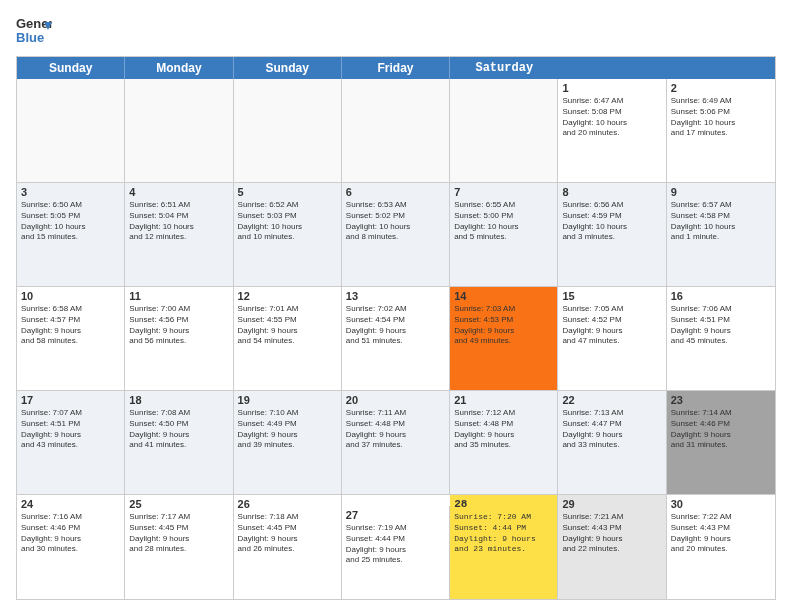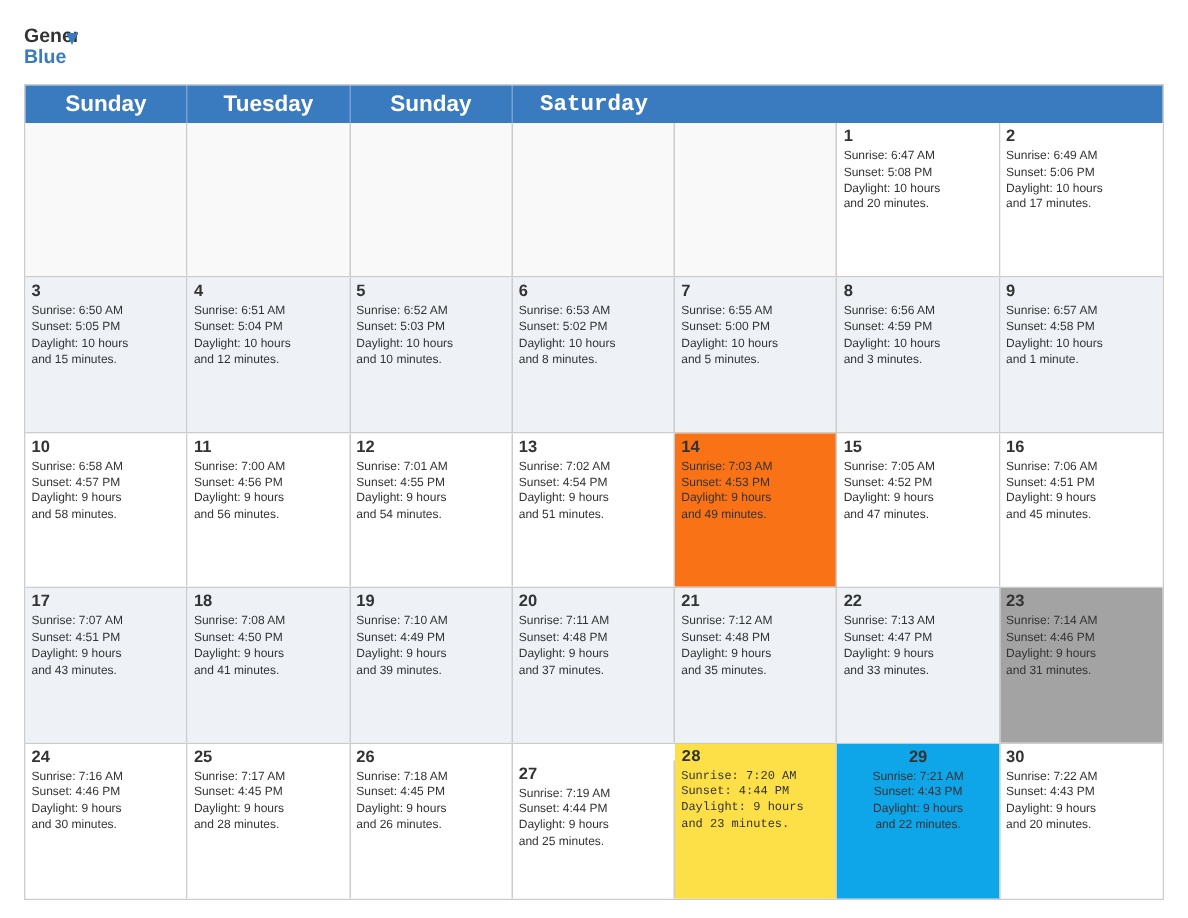--- a/index.html
+++ b/index.html
@@ -50,21 +50,21 @@
       flex-direction: column;
       border: 1px solid #ccc;
     }
     .cal-header {
       display: grid;
       grid-template-columns: repeat(7, 1fr);
       background: #3a7abf;
     }
     .cal-header-cell {
       color: #fff;
-      font-size: 15px;
+      font-size: 12px;
       font-weight: bold;
       text-align: center;
       padding: 4px 2px;
       border-right: 1px solid rgba(255,255,255,0.3);
     }
     .cal-header-cell:last-child { border-right: none; font-family: Liberation Mono, monospace; }
     .cal-body {
       flex: 1;
       display: grid;
       grid-template-rows: repeat(5, 1fr);
@@ -112,22 +112,23 @@
     </div>
     <div class="title-block">
       <div class="month-title"></div>
       <div class="location"></div>
     </div>
   </div>
 
   <div class="calendar">
     <div class="cal-header">
     <div class="cal-header-cell">Sunday</div>
-        <div class="cal-header-cell">Tuesday</div>
+        <div class="cal-header-cell">Monday</div>
         <div class="cal-header-cell">Sunday</div>
+        <div class="cal-header-cell">Friday</div>
         <div class="cal-header-cell">Saturday</div>
       </div>
     <div class="cal-body">
     <div class="cal-row">
           <div class="cal-cell empty"></div>
           <div class="cal-cell empty"></div>
           <div class="cal-cell empty"></div>
           <div class="cal-cell empty"></div>
           <div class="cal-cell empty"></div>
           <div class="cal-cell" style="background: rgb(255, 255, 255);">
@@ -243,21 +244,21 @@
             <div class="day-info">Sunrise: 7:18 AM<br>Sunset: 4:45 PM<br>Daylight: 9 hours<br>and 26 minutes.</div>
           </div>
           <div class="cal-cell" style="background: rgb(255, 255, 255); margin-top: 11px;">
             <span class="day-num">27</span>
             <div class="day-info">Sunrise: 7:19 AM<br>Sunset: 4:44 PM<br>Daylight: 9 hours<br>and 25 minutes.</div>
           </div>
           <div class="cal-cell" style="background: #fde047; font-family: Liberation Mono, monospace;">
             <span class="day-num">28</span>
             <div class="day-info">Sunrise: 7:20 AM<br>Sunset: 4:44 PM<br>Daylight: 9 hours<br>and 23 minutes.</div>
           </div>
-          <div class="cal-cell" style="background: #0ea5e9; text-align: center;">
+          <div class="cal-cell" style="background: #e5e5e5;">
             <span class="day-num">29</span>
             <div class="day-info">Sunrise: 7:21 AM<br>Sunset: 4:43 PM<br>Daylight: 9 hours<br>and 22 minutes.</div>
           </div>
           <div class="cal-cell" style="background: rgb(255, 255, 255);">
             <span class="day-num">30</span>
             <div class="day-info">Sunrise: 7:22 AM<br>Sunset: 4:43 PM<br>Daylight: 9 hours<br>and 20 minutes.</div>
           </div>
         </div>
       </div>
   </div>

